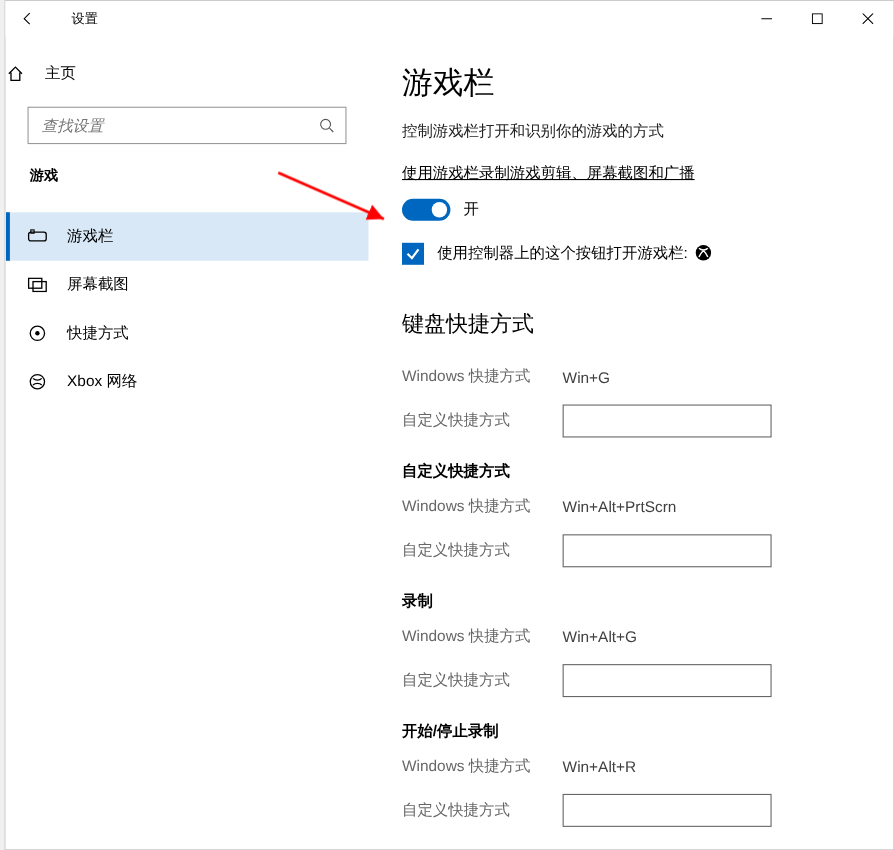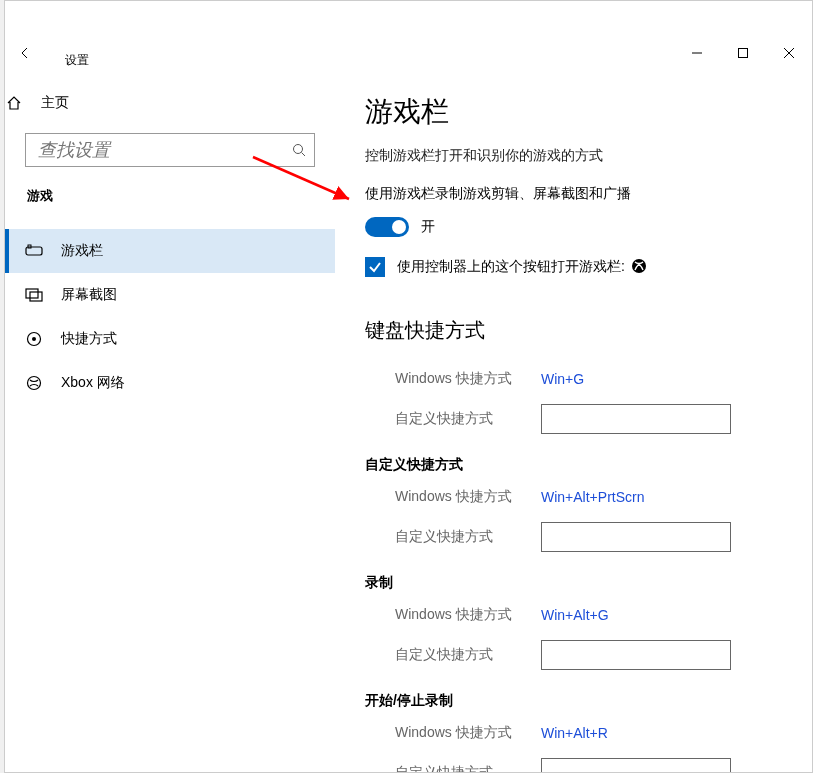--- a/index.html
+++ b/index.html
@@ -1,55 +1,55 @@
 <!DOCTYPE html>
 <html><head>
   <meta charset="utf-8">
   <style>
     * { margin: 0; padding: 0; box-sizing: border-box; font-family: "Segoe UI", "Microsoft YaHei", sans-serif; }
     body { width: 813px; height: 773px; background: #f0f0f0; overflow: hidden; }
     .window { width: 809px; height: 773px; background: #fff; border: 1px solid #ccc; margin-left: 4px; position: relative; display: flex; flex-direction: column; }
-    .titlebar { height: 32px; display: flex; align-items: flex-end; background: #fff; margin-top: 36px; }
+    .titlebar { height: 32px; display: flex; align-items: center; background: #fff; }
     .tb-back { width: 40px; height: 32px; display: flex; align-items: center; justify-content: center; cursor: pointer; }
     .tb-title { font-size: 12px; margin-left: 20px; flex: 1; }
     .tb-controls { display: flex; }
     .tb-btn { width: 46px; height: 32px; display: flex; align-items: center; justify-content: center; cursor: pointer; }
     .body { display: flex; flex: 1; overflow: hidden; }
     .sidebar { width: 330px; padding: 14px 0 0 0; display: flex; flex-direction: column; }
     .sb-home { display: flex; align-items: center; height: 40px; cursor: pointer; }
     .sb-home-icon { width: 18px; display: flex; justify-content: center; }
     .sb-home-text { margin-left: 18px; font-size: 14px; }
     .search-wrap { margin: 10px 20px 0 20px; }
     .search { width: 100%; height: 34px; border: 1px solid #999; background: #fff; position: relative; display: flex; align-items: center; }
-    .search input { border: none; outline: none; flex: 1; padding: 0 12px; font-size: 18px; font-style: italic; background: transparent; color: #666; }
+    .search input { border: none; outline: none; flex: 1; padding: 0 12px; font-size: 14px; font-style: italic; background: transparent; color: #666; }
     .search-icon { width: 34px; display: flex; align-items: center; justify-content: center; color: #555; }
     .sb-section { margin: 20px 0 0 22px; font-size: 13px; font-weight: 600; }
     .sb-items { margin-top: 24px; }
     .sb-item { display: flex; align-items: center; height: 44px; padding-left: 18px; cursor: pointer; font-size: 14px; }
     .sb-item.active { background: #d9e8f6; box-shadow: inset 4px 0 0 #0067c0; }
     .sb-item-icon { width: 22px; display: flex; justify-content: center; }
     .sb-item-text { margin-left: 16px; }
     .main { flex: 1; padding: 24px 30px 0 30px; overflow-y: auto; }
     .page-title { font-size: 28px; font-weight: 400; margin-bottom: 16px; }
     .desc { font-size: 14px; color: #222; margin-bottom: 20px; }
-    .sub { font-size: 14px; margin-bottom: 14px; }
+    .sub { font-size: 14px; margin-bottom: 14px; text-decoration: underline; }
     .toggle-row { display: flex; align-items: center; margin-bottom: 20px; }
     .toggle { width: 44px; height: 20px; border-radius: 10px; background: #0067c0; position: relative; cursor: pointer; }
     .toggle-knob { position: absolute; right: 3px; top: 3px; width: 14px; height: 14px; border-radius: 50%; background: #fff; }
     .toggle-label { margin-left: 12px; font-size: 14px; }
     .check-row { display: flex; align-items: center; margin-bottom: 40px; font-size: 14px; }
     .checkbox { width: 20px; height: 20px; background: #0067c0; display: flex; align-items: center; justify-content: center; cursor: pointer; }
     .check-label { margin-left: 12px; display: flex; align-items: center; justify-content: space-between; }
     .xbox-icon { margin-left: 6px; }
     .section-h { font-size: 20px; font-weight: 400; margin-bottom: 20px; }
     .shortcut-block { margin-bottom: 22px; }
     .sc-name { font-size: 14px; font-weight: 600; margin-bottom: 8px; }
     .sc-row { display: flex; align-items: center; margin-bottom: 10px; height: 30px; }
-    .sc-label { width: 146px; font-size: 14px; color: #666; margin-left: 30px; }
-    .sc-value { font-size: 14px; color: #1d4ed8; }
+    .sc-label { width: 146px; font-size: 14px; color: #666; }
+    .sc-value { font-size: 14px; color: #404040; }
     .sc-input { width: 190px; height: 30px; border: 1px solid #666; background: #fff; }
     .arrow-annotation { position: absolute; left: 246px; top: 154px; pointer-events: none; }
   </style>
 </head>
 <body>
 
 <div class="window">
   <div class="titlebar">
     <div class="tb-back">
       <svg width="14" height="14" viewBox="0 0 14 14">

